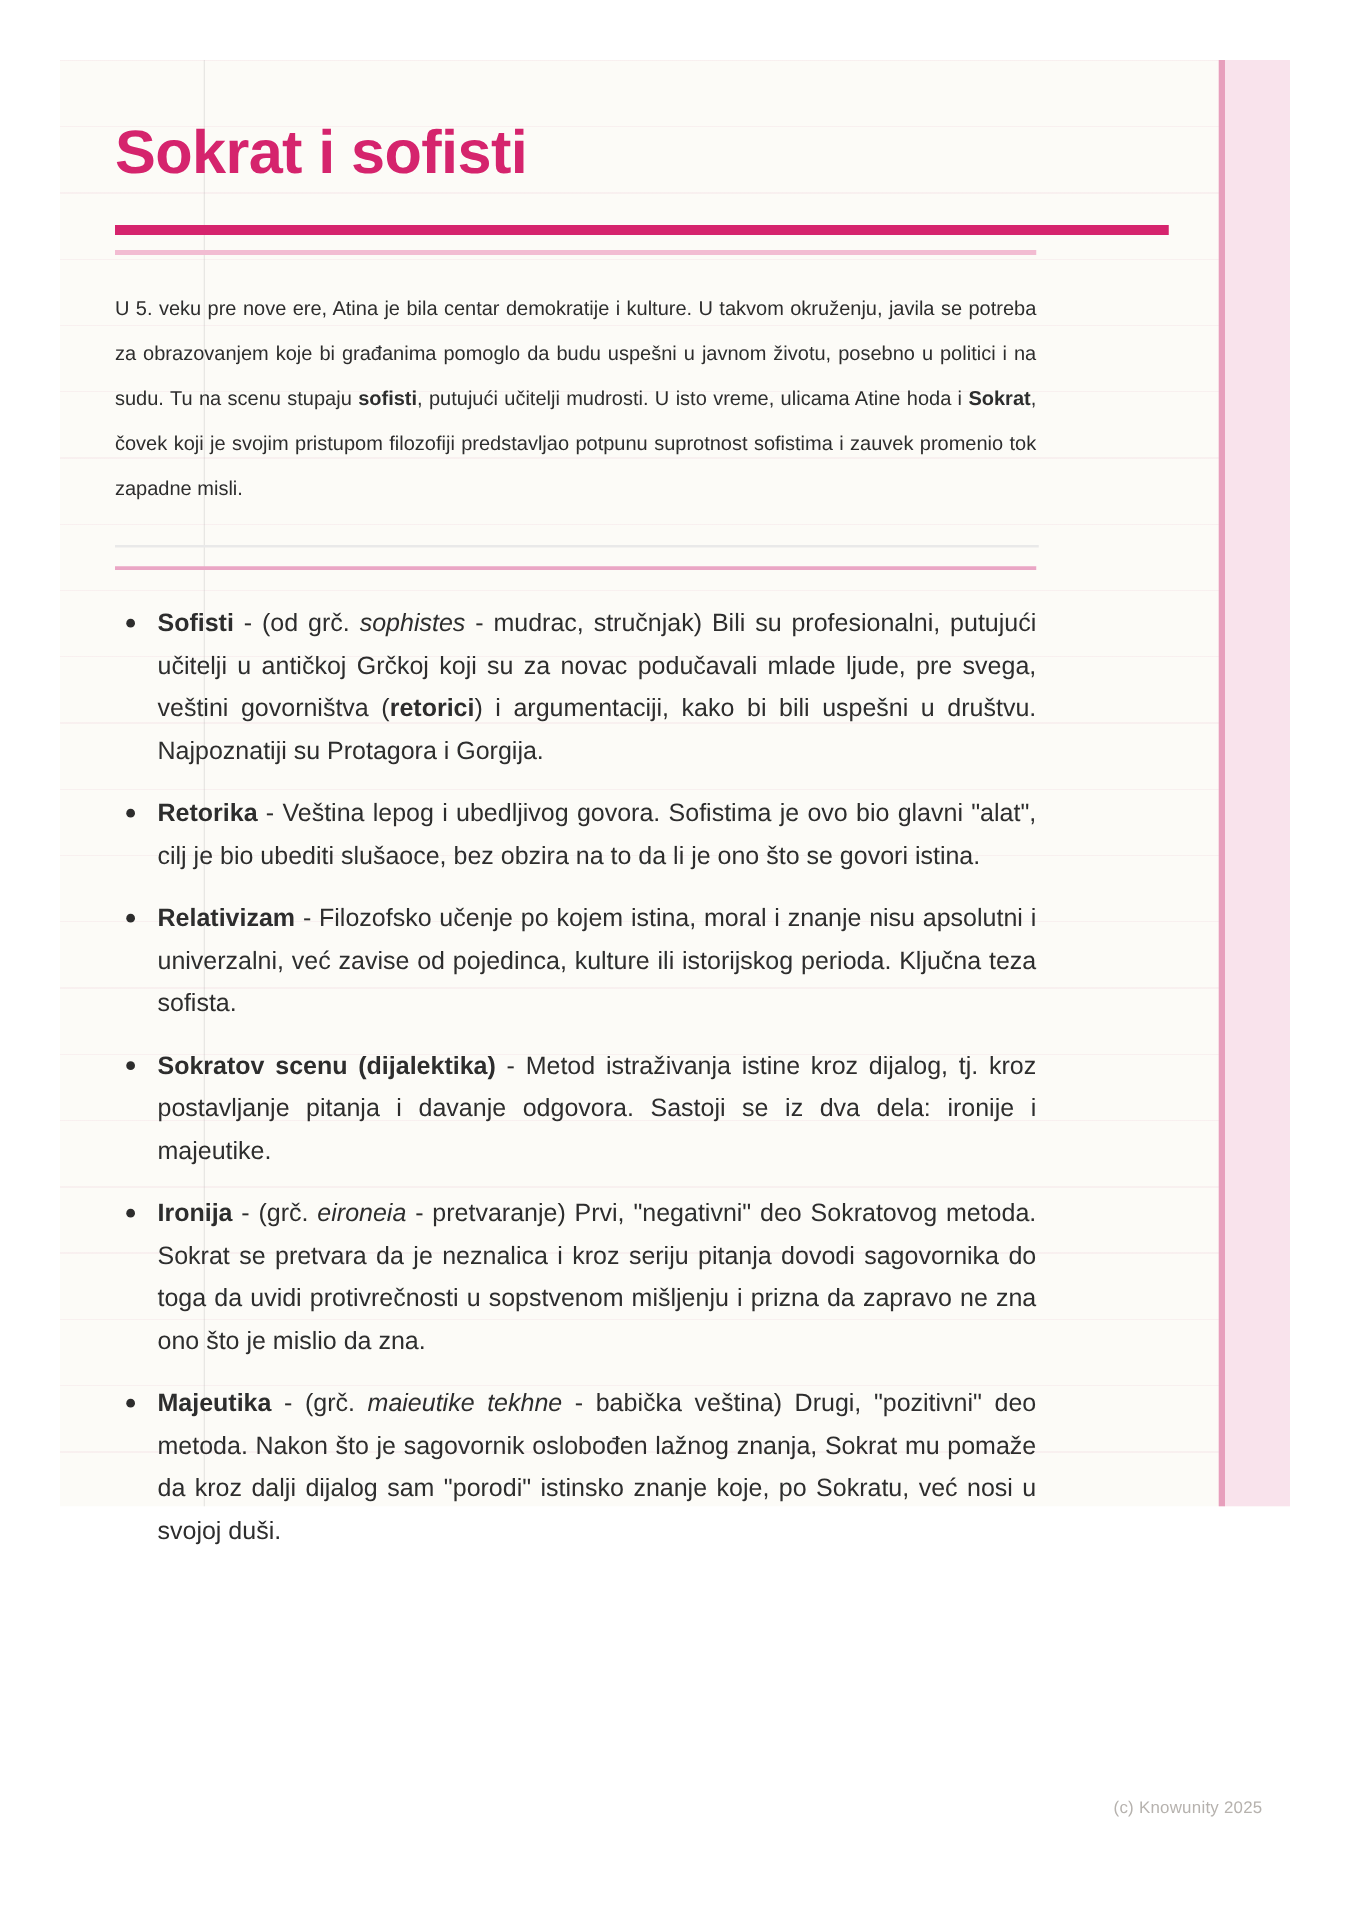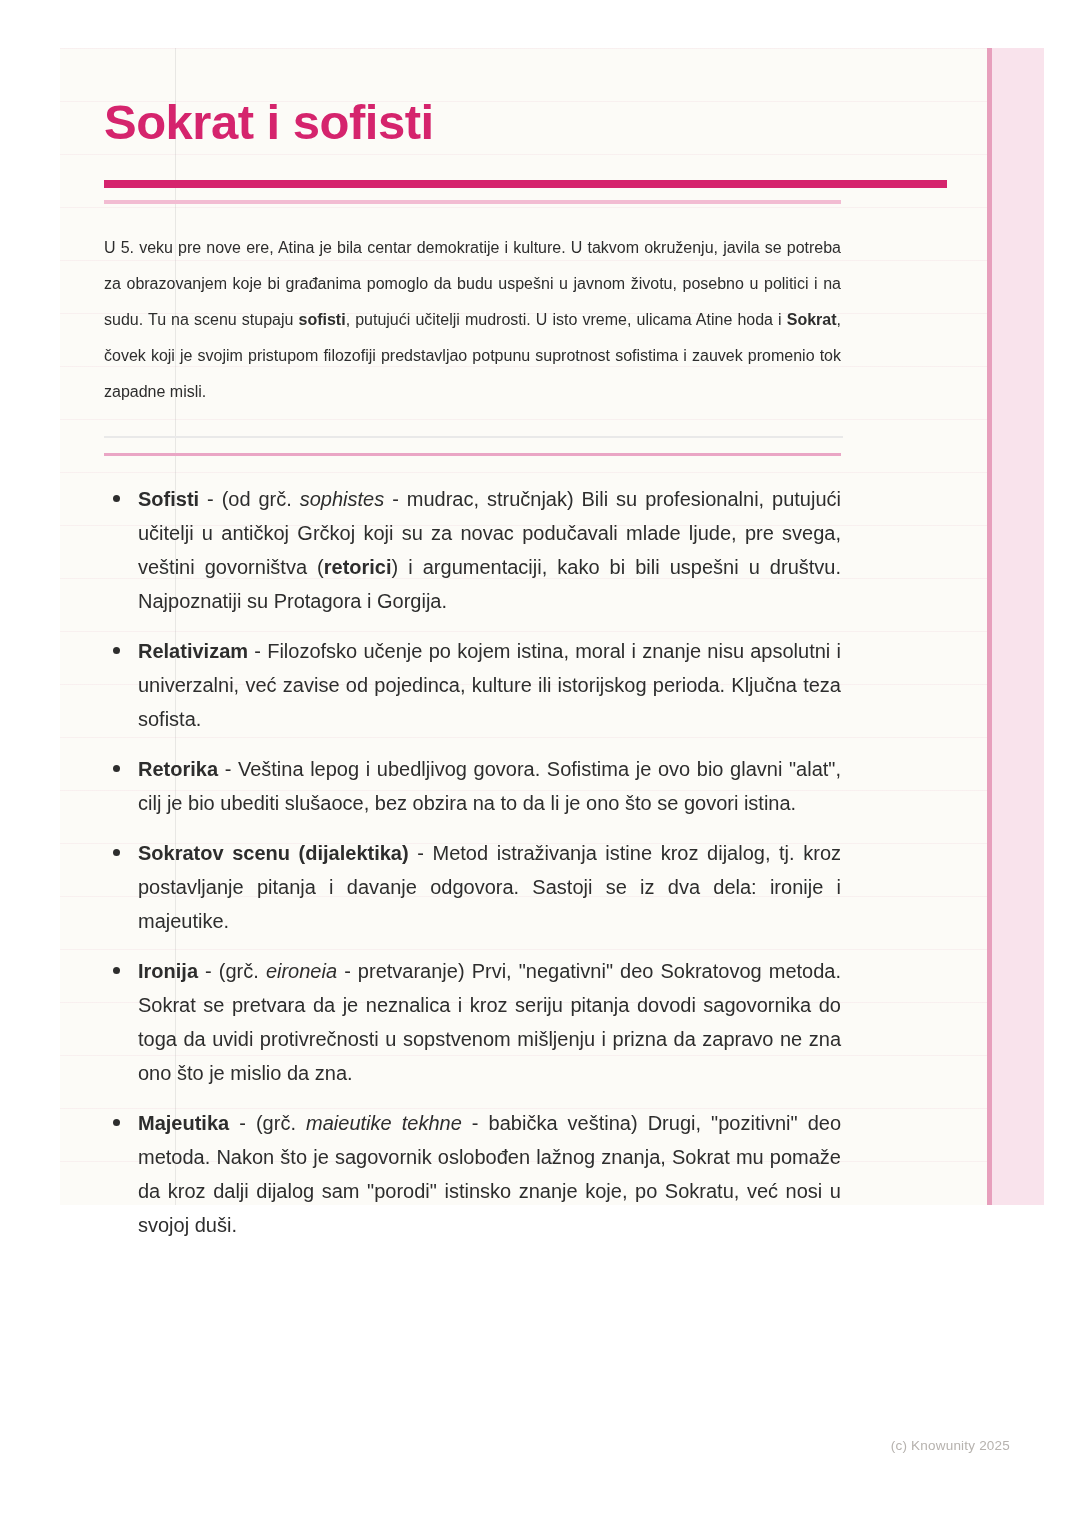--- a/index.html
+++ b/index.html
@@ -1,21 +1,21 @@
 <!DOCTYPE html>
 <html lang="sr"><head>
 <meta charset="utf-8">
 <style>
   html,body{margin:0;padding:0;background:#ffffff;}
   .page{
     position:relative;width:1080px;height:1528px;background:#ffffff;
     font-family:"Liberation Sans",sans-serif;overflow:hidden;
   }
   .card{
-    position:absolute;left:60px;top:48px;width:984px;height:1157px;
+    position:absolute;left:48px;top:48px;width:984px;height:1157px;
     background-color:#fcfbf7;
     background-image:repeating-linear-gradient(to bottom,
       rgba(222,160,185,0.12) 0px, rgba(222,160,185,0.12) 1px,
       transparent 1px, transparent 53px);
   }
   .vline{position:absolute;left:115px;top:0;height:100%;width:1px;background:rgba(170,170,170,0.25);}
   .stripe{position:absolute;top:0;right:0;width:52px;height:100%;background:#f9e3ec;border-left:5px solid #e79fbc;}
   .content{position:absolute;left:44px;top:0;width:846px;color:#2d2d2d;}
   h1{
     margin:48px 0 0 0;font-size:49px;line-height:52px;font-weight:bold;
@@ -61,23 +61,23 @@
 
       <p class="intro"><span class="rn">U 5. veku pre nove ere, Atina je bila centar demokratije i kulture. U takvom okruženju, javila se potreba za obrazovanjem koje bi građanima pomoglo da budu uspešni u javnom životu, posebno u politici i na sudu. Tu na scenu stupaju </span><span class="rb">sofisti</span><span class="rn">, putujući učitelji mudrosti. U isto vreme, ulicama Atine hoda i </span><span class="rb">Sokrat</span><span class="rn">, čovek koji je svojim pristupom filozofiji predstavljao potpunu suprotnost sofistima i zauvek promenio tok zapadne misli.</span></p>
 
       <div class="divider"></div>
 
       <div class="rule-pink second"></div>
 
       <ul class="terms">
         <li><span class="rb">Sofisti</span><span class="rn"> - (od grč. </span><span class="ri">sophistes</span><span class="rn"> - mudrac, stručnjak) Bili su profesionalni, putujući učitelji u antičkoj Grčkoj koji su za novac podučavali mlade ljude, pre svega, veštini govorništva (</span><span class="rb">retorici</span><span class="rn">) i argumentaciji, kako bi bili uspešni u društvu. Najpoznatiji su Protagora i Gorgija.</span></li>
 
+        <li><span class="rb">Retorika</span><span class="rn"> - Veština lepog i ubedljivog govora. Sofistima je ovo bio glavni "alat", cilj je bio ubediti slušaoce, bez obzira na to da li je ono što se govori istina.</span></li>
+
         <li><span class="rb">Relativizam</span><span class="rn"> - Filozofsko učenje po kojem istina, moral i znanje nisu apsolutni i univerzalni, već zavise od pojedinca, kulture ili istorijskog perioda. Ključna teza sofista.</span></li>
-
-        <li><span class="rb">Retorika</span><span class="rn"> - Veština lepog i ubedljivog govora. Sofistima je ovo bio glavni "alat", cilj je bio ubediti slušaoce, bez obzira na to da li je ono što se govori istina.</span></li>
 
         <li><span class="rb">Sokratov scenu (dijalektika)</span><span class="rn"> - Metod istraživanja istine kroz dijalog, tj. kroz postavljanje pitanja i davanje odgovora. Sastoji se iz dva dela: ironije i majeutike.</span></li>
 
         <li><span class="rb">Ironija</span><span class="rn"> - (grč. </span><span class="ri">eironeia</span><span class="rn"> - pretvaranje) Prvi, "negativni" deo Sokratovog metoda. Sokrat se pretvara da je neznalica i kroz seriju pitanja dovodi sagovornika do toga da uvidi protivrečnosti u sopstvenom mišljenju i prizna da zapravo ne zna ono što je mislio da zna.</span></li>
 
         <li><span class="rb">Majeutika</span><span class="rn"> - (grč. </span><span class="ri">maieutike tekhne</span><span class="rn"> - babička veština) Drugi, "pozitivni" deo metoda. Nakon što je sagovornik oslobođen lažnog znanja, Sokrat mu pomaže da kroz dalji dijalog sam "porodi" istinsko znanje koje, po Sokratu, već nosi u svojoj duši.</span></li>
       </ul>
     </div>
   </div>
 

